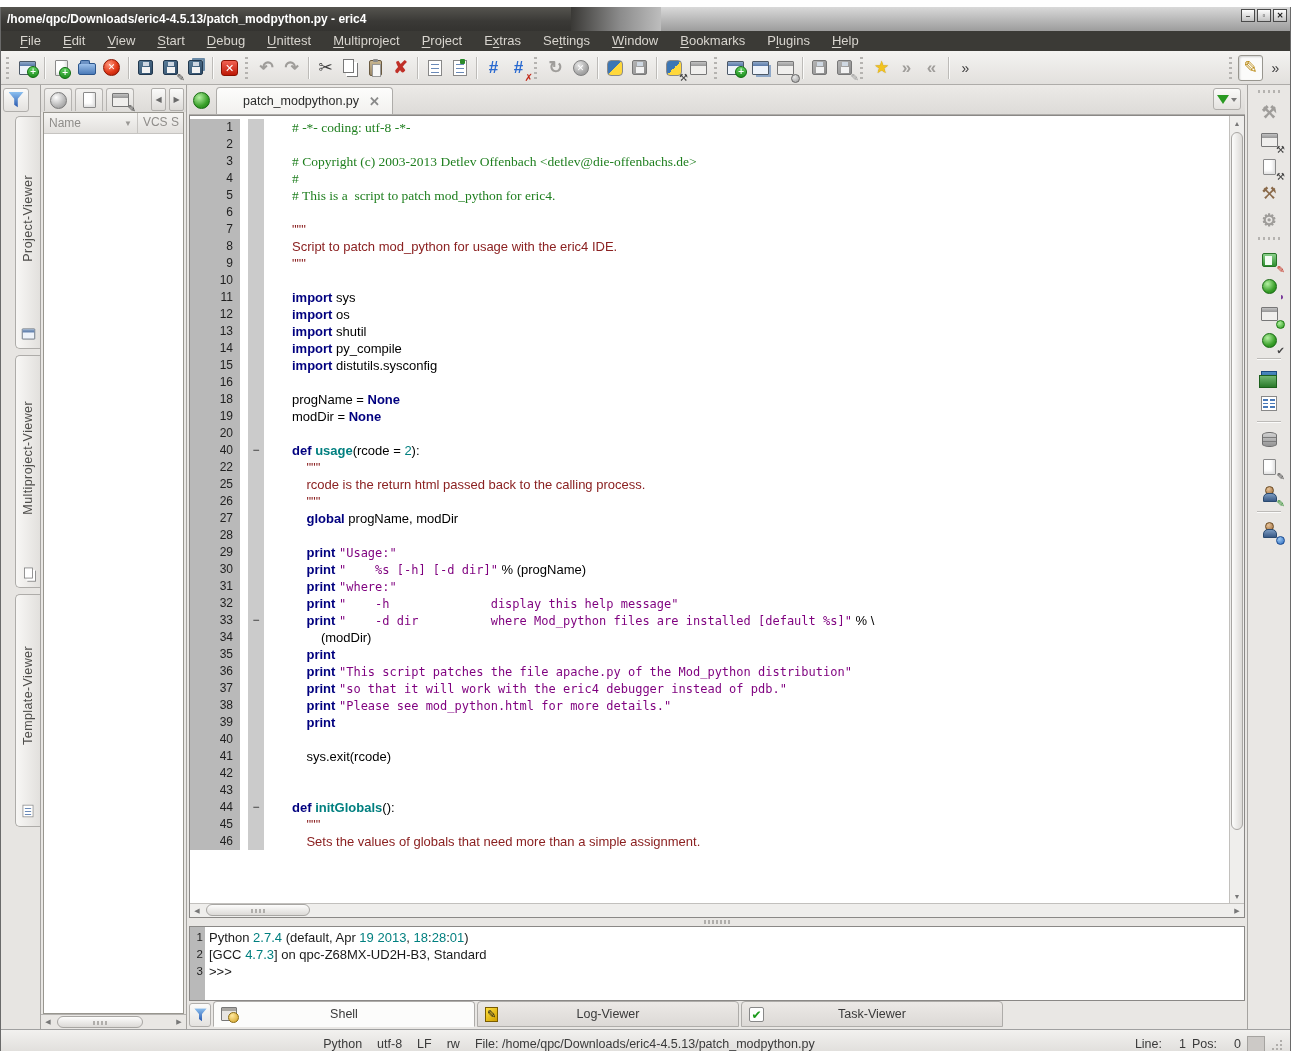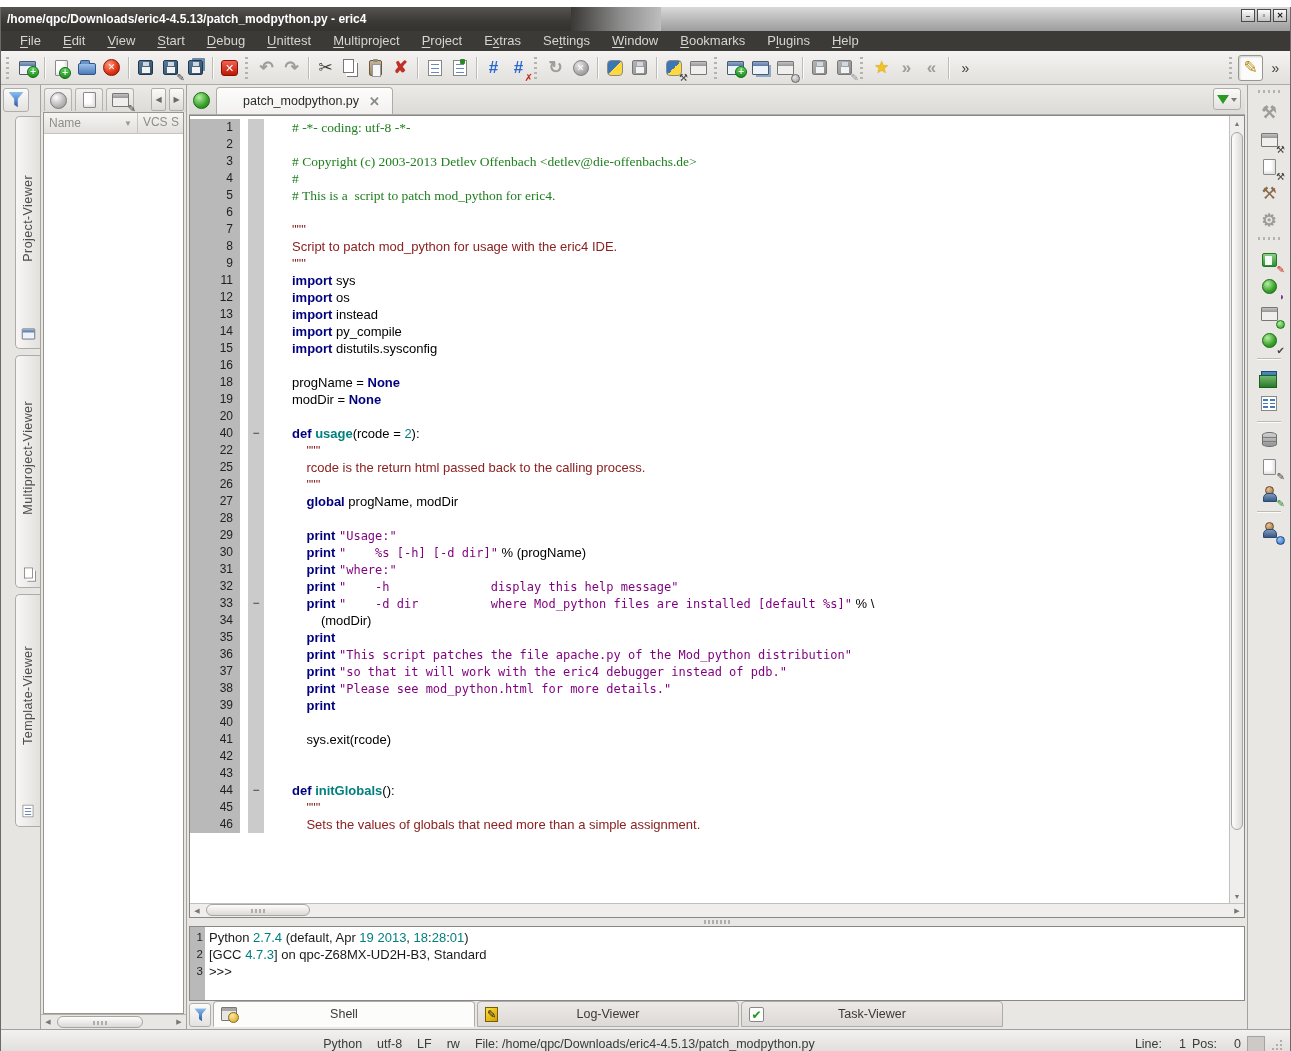--- a/index.html
+++ b/index.html
@@ -430,23 +430,24 @@
           <div class="codearea" id="code">
               <div class="crow"><span class="cnum">1</span><span class="cbp"></span><span class="cfold"></span><span class="ctext"><span class="cm"># -*- coding: utf-8 -*-</span></span></div>
               <div class="crow"><span class="cnum">2</span><span class="cbp"></span><span class="cfold"></span><span class="ctext"></span></div>
               <div class="crow"><span class="cnum">3</span><span class="cbp"></span><span class="cfold"></span><span class="ctext"><span class="cm"># Copyright (c) 2003-2013 Detlev Offenbach &lt;detlev@die-offenbachs.de&gt;</span></span></div>
               <div class="crow"><span class="cnum">4</span><span class="cbp"></span><span class="cfold"></span><span class="ctext"><span class="cm">#</span></span></div>
               <div class="crow"><span class="cnum">5</span><span class="cbp"></span><span class="cfold"></span><span class="ctext"><span class="cm"># This is a  script to patch mod_python for eric4.</span></span></div>
               <div class="crow"><span class="cnum">6</span><span class="cbp"></span><span class="cfold"></span><span class="ctext"></span></div>
               <div class="crow"><span class="cnum">7</span><span class="cbp"></span><span class="cfold"></span><span class="ctext"><span class="dc">"""</span></span></div>
               <div class="crow"><span class="cnum">8</span><span class="cbp"></span><span class="cfold"></span><span class="ctext"><span class="dc">Script to patch mod_python for usage with the eric4 IDE.</span></span></div>
               <div class="crow"><span class="cnum">9</span><span class="cbp"></span><span class="cfold"></span><span class="ctext"><span class="dc">"""</span></span></div>
+              <div class="crow"><span class="cnum">10</span><span class="cbp"></span><span class="cfold"></span><span class="ctext"></span></div>
               <div class="crow"><span class="cnum">11</span><span class="cbp"></span><span class="cfold"></span><span class="ctext"><span class="kw">import</span><span class="pl"> sys</span></span></div>
               <div class="crow"><span class="cnum">12</span><span class="cbp"></span><span class="cfold"></span><span class="ctext"><span class="kw">import</span><span class="pl"> os</span></span></div>
-              <div class="crow"><span class="cnum">13</span><span class="cbp"></span><span class="cfold"></span><span class="ctext"><span class="kw">import</span><span class="pl"> instead</span></span></div>
+              <div class="crow"><span class="cnum">13</span><span class="cbp"></span><span class="cfold"></span><span class="ctext"><span class="kw">import</span><span class="pl"> shutil</span></span></div>
               <div class="crow"><span class="cnum">14</span><span class="cbp"></span><span class="cfold"></span><span class="ctext"><span class="kw">import</span><span class="pl"> py_compile</span></span></div>
               <div class="crow"><span class="cnum">15</span><span class="cbp"></span><span class="cfold"></span><span class="ctext"><span class="kw">import</span><span class="pl"> distutils.sysconfig</span></span></div>
               <div class="crow"><span class="cnum">16</span><span class="cbp"></span><span class="cfold"></span><span class="ctext"></span></div>
               <div class="crow"><span class="cnum">18</span><span class="cbp"></span><span class="cfold"></span><span class="ctext"><span class="pl">progName = </span><span class="kw">None</span></span></div>
               <div class="crow"><span class="cnum">19</span><span class="cbp"></span><span class="cfold"></span><span class="ctext"><span class="pl">modDir = </span><span class="kw">None</span></span></div>
               <div class="crow"><span class="cnum">20</span><span class="cbp"></span><span class="cfold"></span><span class="ctext"></span></div>
               <div class="crow"><span class="cnum">40</span><span class="cbp"></span><span class="cfold">−</span><span class="ctext"><span class="kw">def </span><span class="fn">usage</span><span class="pl">(rcode = </span><span class="nu">2</span><span class="pl">):</span></span></div>
               <div class="crow"><span class="cnum">22</span><span class="cbp"></span><span class="cfold"></span><span class="ctext"><span class="dc">    """</span></span></div>
               <div class="crow"><span class="cnum">25</span><span class="cbp"></span><span class="cfold"></span><span class="ctext"><span class="dc">    rcode is the return html passed back to the calling process.</span></span></div>
               <div class="crow"><span class="cnum">26</span><span class="cbp"></span><span class="cfold"></span><span class="ctext"><span class="dc">    """</span></span></div>

